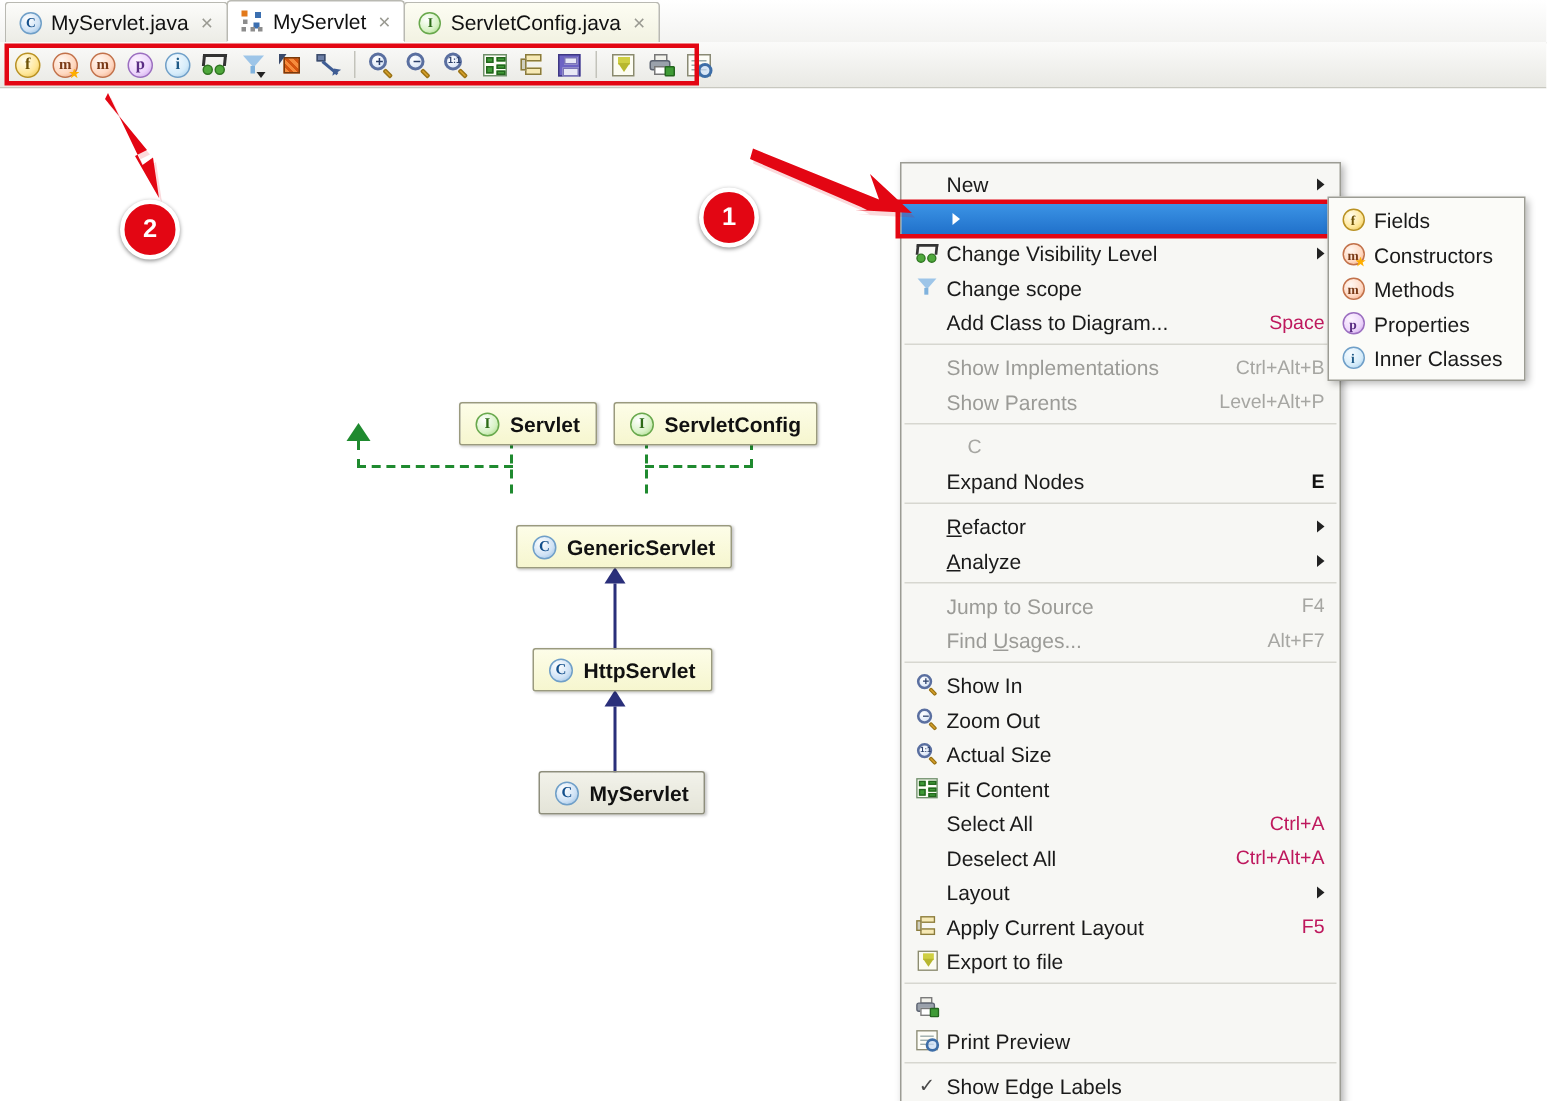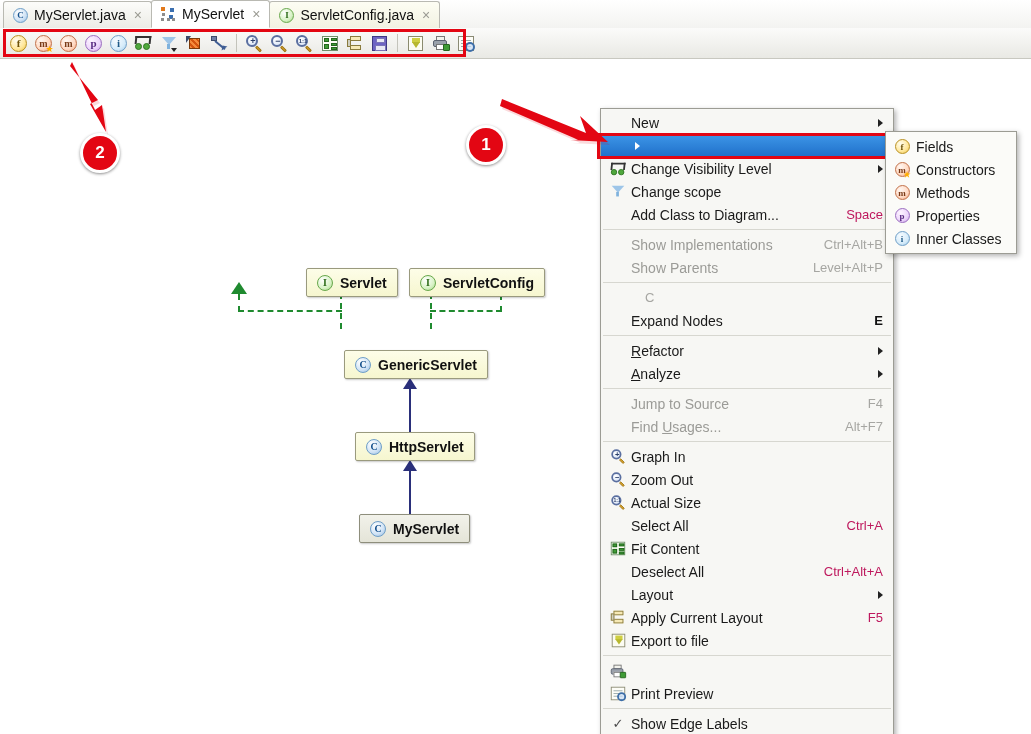--- a/index.html
+++ b/index.html
@@ -508,21 +508,21 @@
   <div class="msep"></div>
 
   <div class="mi">
     <span class="micon">
       <span class="mag" style="transform:scale(.85);">
           <span class="lens"></span>
           <span class="sym">+</span>
           <span class="hand"></span>
         </span>
     </span>
-    <span class="mlabel">Graph In</span>
+    <span class="mlabel">Show In</span>
   </div>
 
   <div class="mi">
     <span class="micon">
       <span class="mag" style="transform:scale(.85);">
           <span class="lens"></span>
           <span class="sym">−</span>
           <span class="hand"></span>
         </span>
     </span>
@@ -531,39 +531,39 @@
 
   <div class="mi">
     <span class="micon">
       <span class="mag" style="transform:scale(.85);">
           <span class="lens"></span>
           <span class="sym" style="font-size:6px;">1:1</span>
           <span class="hand"></span>
         </span>
     </span>
     <span class="mlabel">Actual Size</span>
-  </div>
-
-  <div class="mi">
-    <span class="micon"></span>
-    <span class="mlabel">Select All</span>
-    <span class="maccel">Ctrl+A</span>
   </div>
 
   <div class="mi">
     <span class="micon">
       <span class="fitc" style="transform:scale(.9);">
         <b style="left:1px;top:1px;width:5px;height:4px;"></b>
         <b style="left:8px;top:1px;width:6px;height:3px;"></b>
         <b style="left:8px;top:6px;width:6px;height:3px;"></b>
         <b style="left:8px;top:10px;width:6px;height:3px;"></b>
         <b style="left:1px;top:7px;width:5px;height:5px;"></b>
       </span>
     </span>
     <span class="mlabel">Fit Content</span>
+  </div>
+
+  <div class="mi">
+    <span class="micon"></span>
+    <span class="mlabel">Select All</span>
+    <span class="maccel">Ctrl+A</span>
   </div>
 
   <div class="mi">
     <span class="micon"></span>
     <span class="mlabel">Deselect All</span>
     <span class="maccel">Ctrl+Alt+A</span>
   </div>
 
   <div class="mi">
     <span class="micon"></span>

